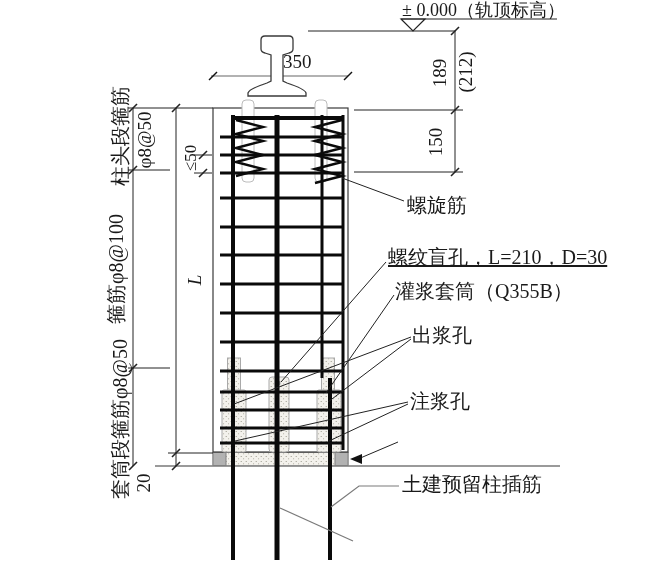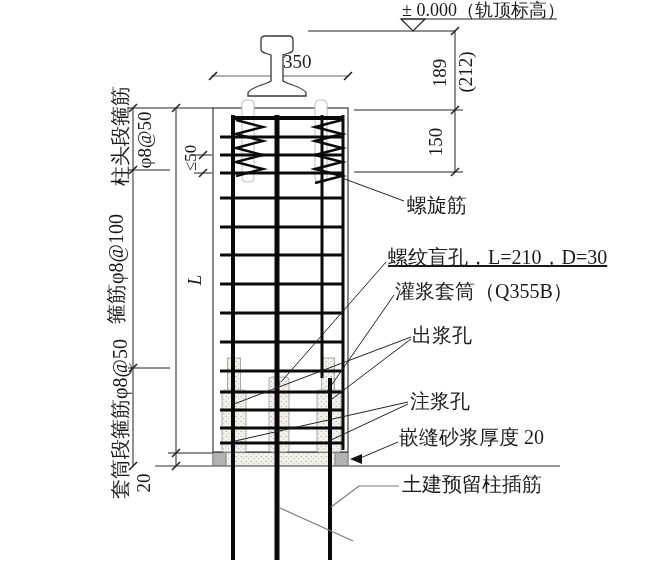--- a/index.html
+++ b/index.html
@@ -175,16 +175,15 @@
   <div class="lbl rot pos" style="left:116px;top:269px;">箍筋φ8@100</div>
   <div class="lbl num it rot pos" style="left:195px;top:280px;">L</div>
   <div class="lbl rot pos" style="left:120px;top:419px;">套筒段箍筋φ8@50</div>
   <div class="lbl num rot pos" style="left:144px;top:483px;">20</div>
 
   <div class="lbl" style="left:407px;top:195px;">螺旋筋</div>
   <div class="lbl" style="left:388px;top:247px;text-decoration:underline;">螺纹盲孔，L=210，D=30</div>
   <div class="lbl" style="left:395px;top:281px;">灌浆套筒（Q355B）</div>
   <div class="lbl" style="left:412px;top:325px;">出浆孔</div>
   <div class="lbl" style="left:410px;top:391px;">注浆孔</div>
-  <div class="lbl" style="left:399px;top:427px;">嵌缝砂浆厚度 20</div>
   <div class="lbl" style="left:402px;top:474px;">土建预留柱插筋</div>
 
 </div>
 
 </body></html>

